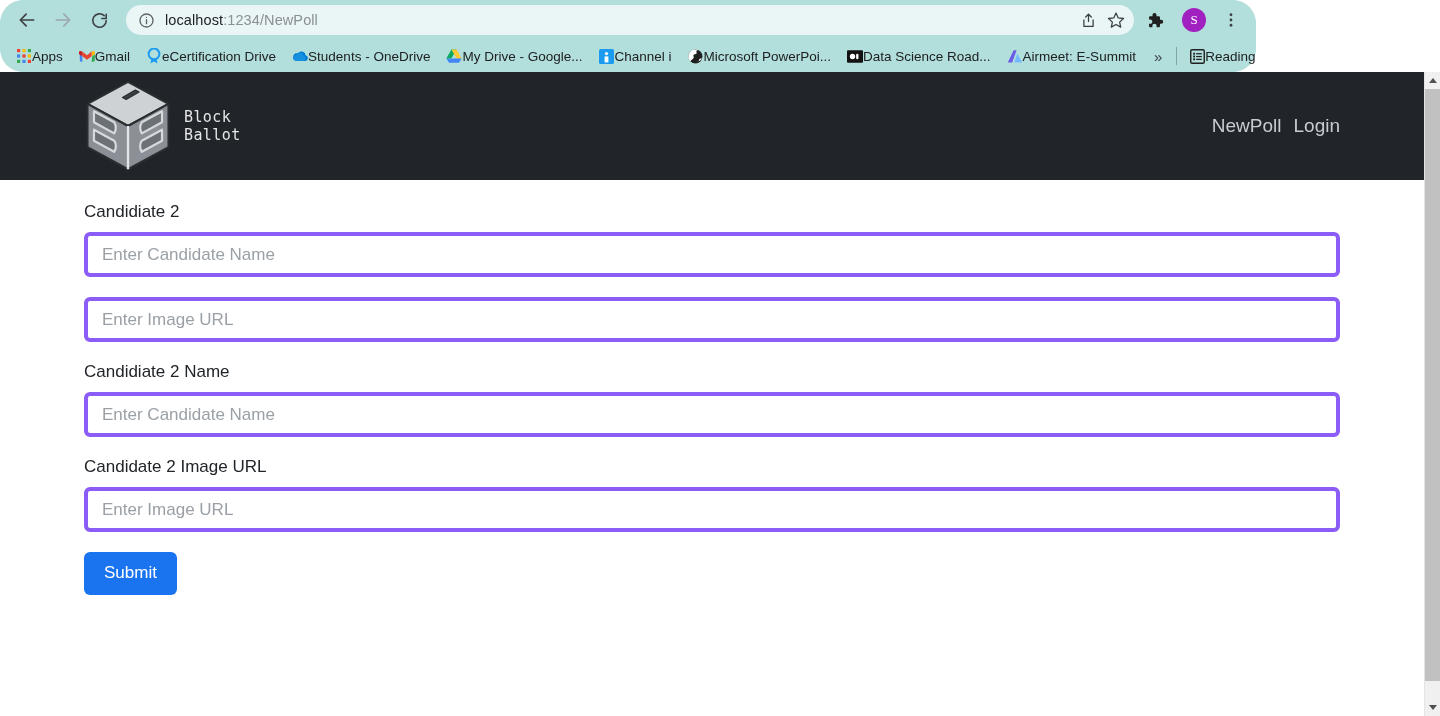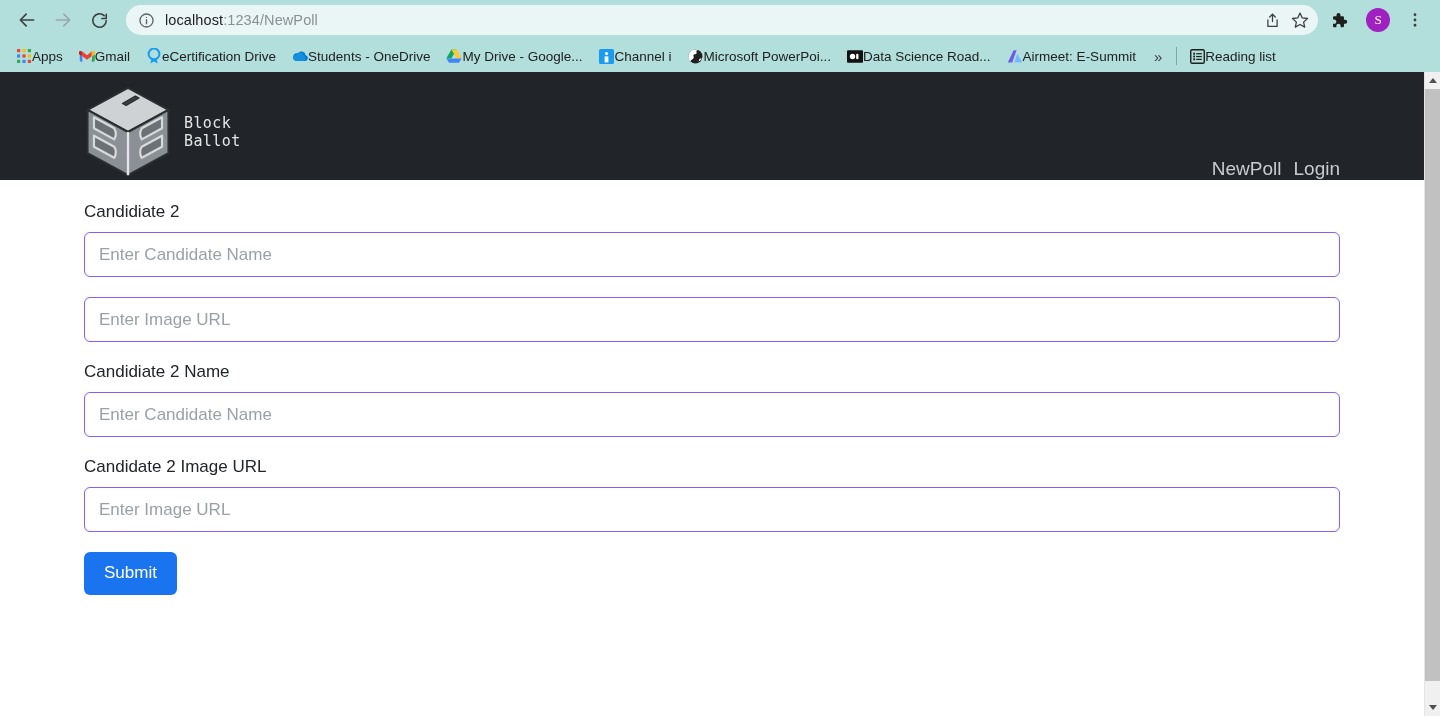--- a/index.html
+++ b/index.html
@@ -7,23 +7,24 @@
   html, body {
     margin: 0; padding: 0;
     width: 1440px; height: 716px;
     overflow: hidden;
     background: #ffffff;
     font-family: "Liberation Sans", sans-serif;
   }
 
   
   #browser-chrome {
-    width: 1440px;
+    width: 1256px;
     background: #b2dfdb;
     position: relative;
+    border-radius: 23px;
   }
   #toolbar-row {
     height: 40px;
     display: flex;
     align-items: center;
     padding: 0 10px;
     gap: 2px;
   }
   .nav-btn {
     width: 34px; height: 34px;
@@ -119,21 +120,21 @@
     height: 644px;
     background: #fff;
     position: relative;
   }
 
   
   #site-navbar {
     background: #212529;
     height: 108px;
     display: flex;
-    align-items: flex-end;
+    align-items: center;
     padding: 0 84px 0 84px;
     position: relative;
   }
   #brand {
     display: flex; align-items: center; gap: 10px;
     flex: 0 0 auto;
   }
   #brand-logo { width: 92px; height: 96px; display:block; flex:0 0 auto; margin-left:-2px;}
   #brand-text {
     color: #e4e6e8;
@@ -164,21 +165,21 @@
     display: block;
     font-size: 17px;
     color: #212529;
     margin-bottom: 10px;
     line-height: 20px;
   }
   .form-input {
     display: block;
     width: 1256px;
     height: 45px;
-    border: 1px solid #8b5cf6;
+    border: 4px solid #8b5cf6;
     border-radius: 6px;
     padding: 0 14px;
     font-size: 17px;
     color: #212529;
     background: #fff;
     outline: none;
     font-family: "Liberation Sans", sans-serif;
   }
   .form-input::placeholder { color: #9aa0a6; opacity: 1; }
 

